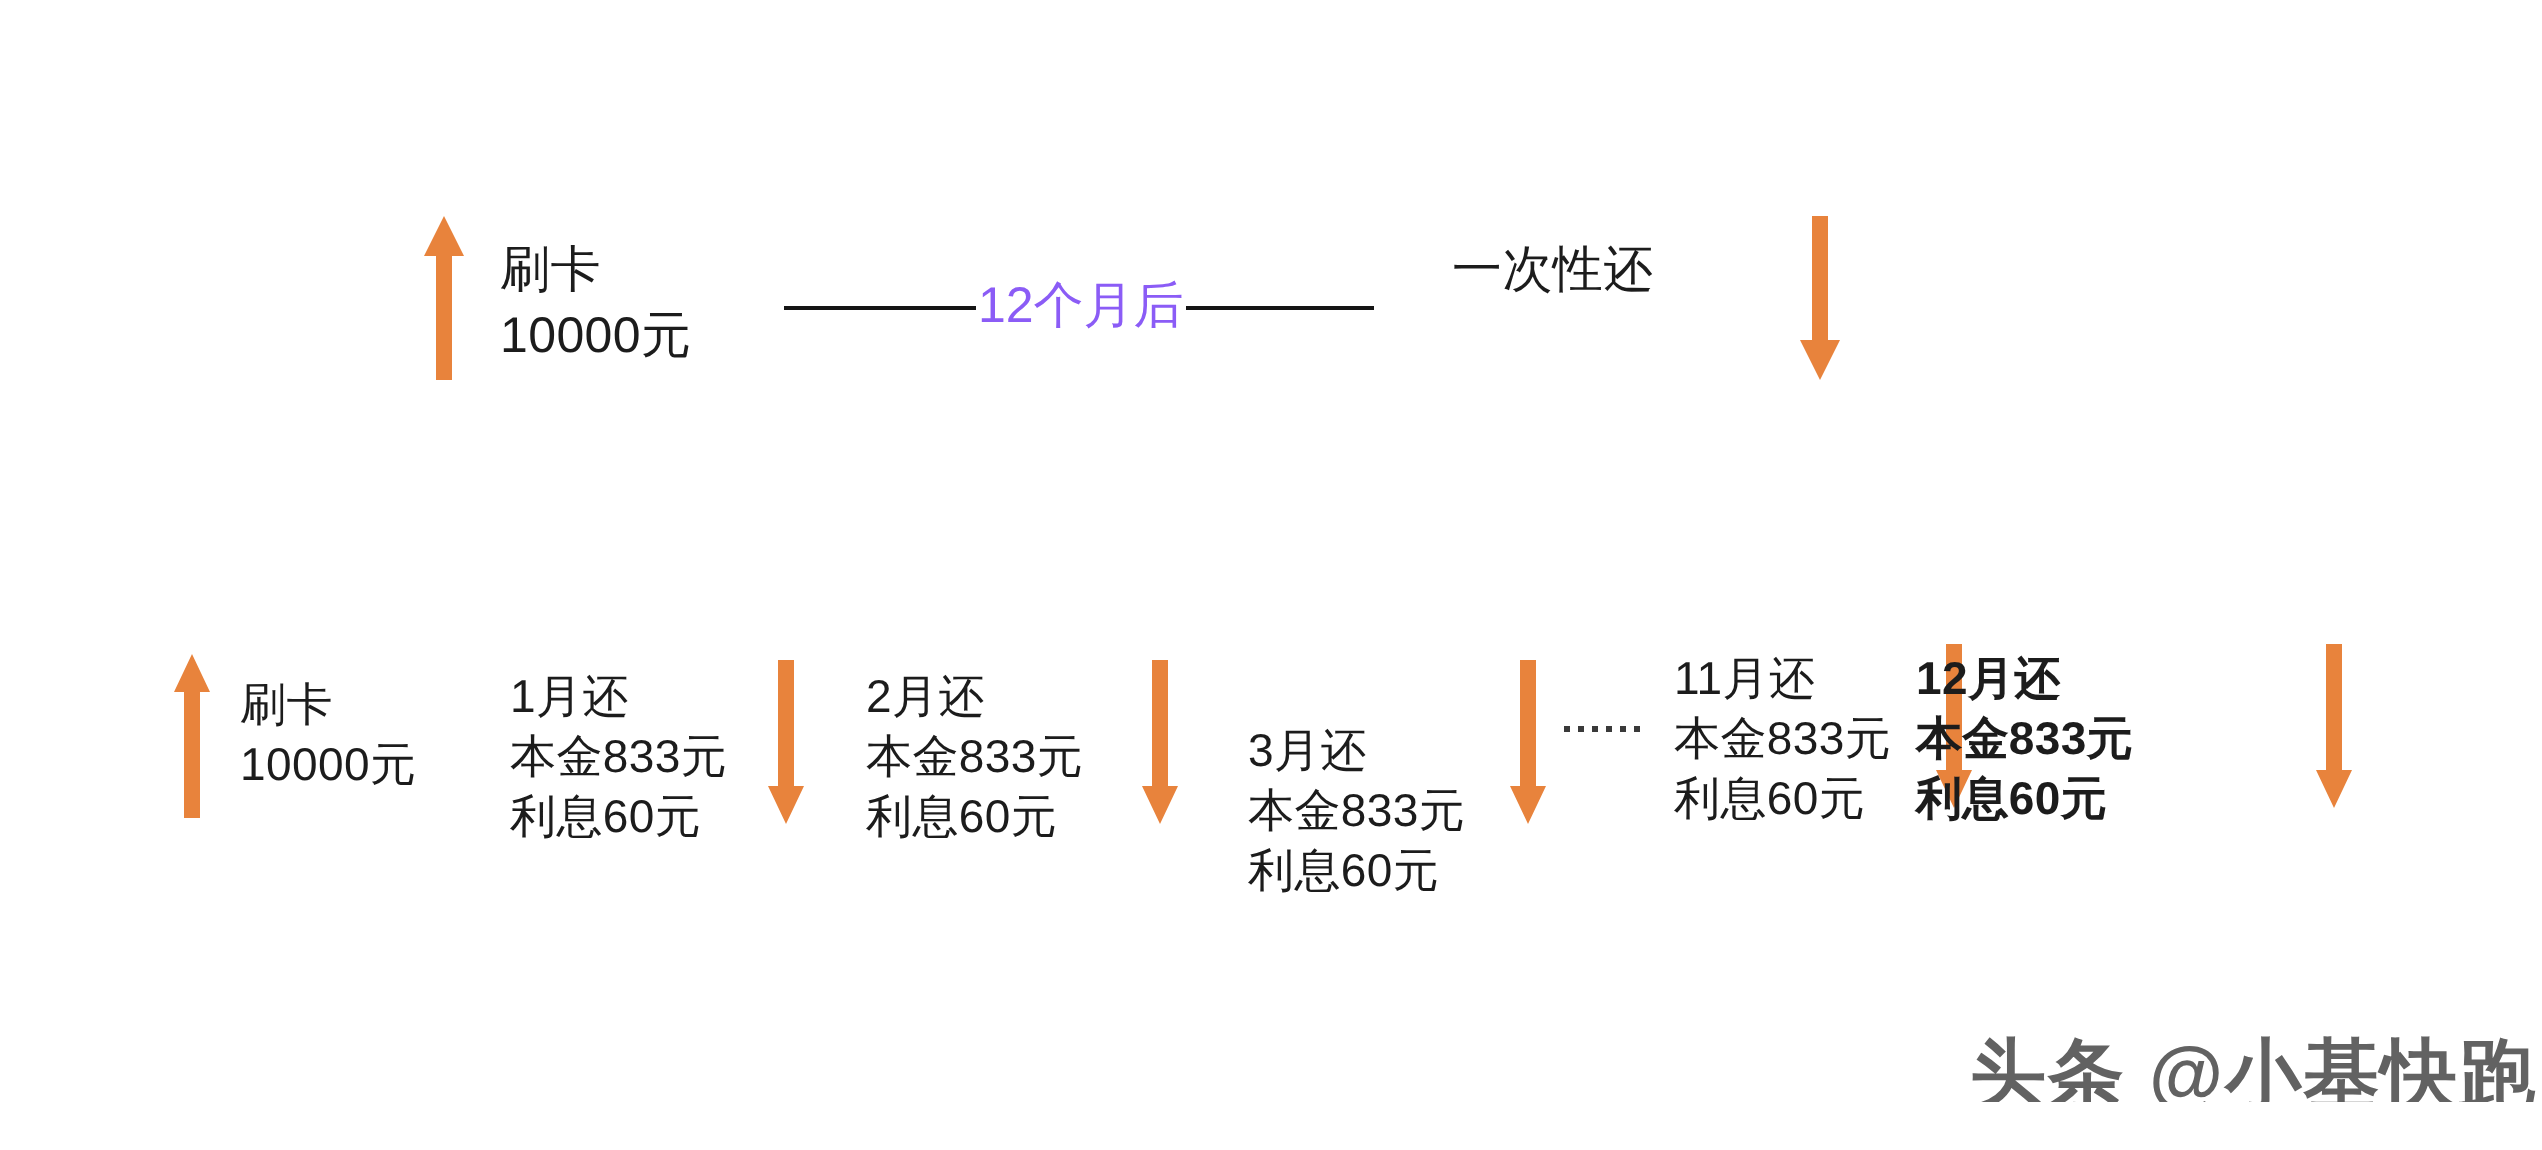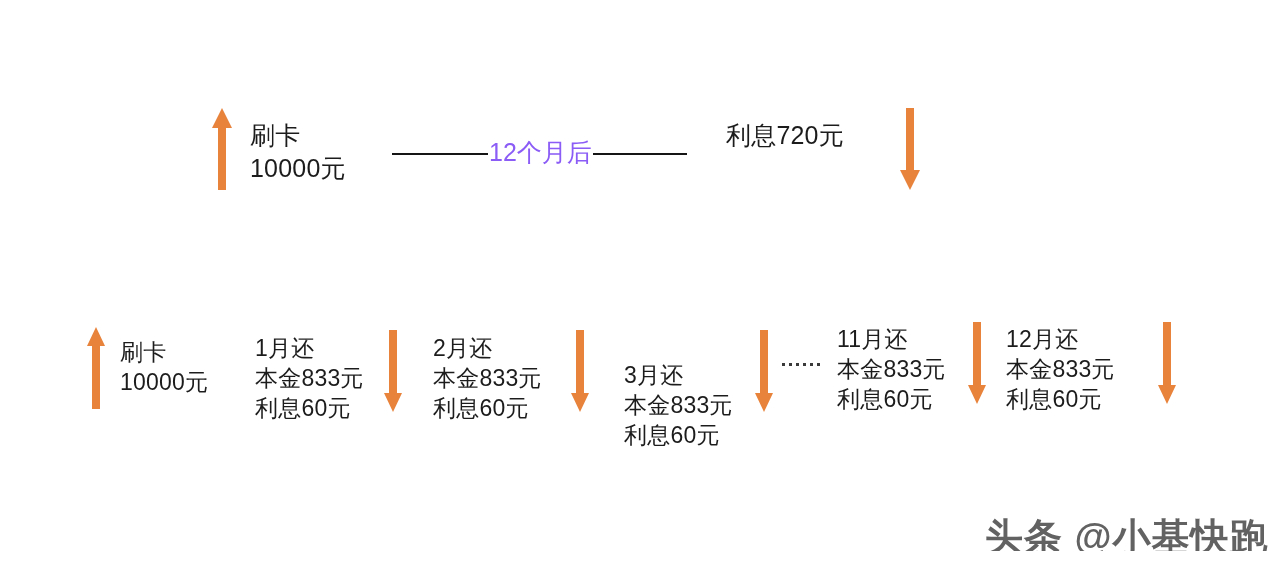--- a/index.html
+++ b/index.html
@@ -108,21 +108,21 @@
     <span class="ln">10000元</span>
   </div>
 
   <div id="connector" style="left:392px; top:137px;">
     <span class="rule left"></span>
     <span class="caption">12个月后</span>
     <span class="rule right"></span>
   </div>
 
   <div class="label label-top" style="left:726px; top:119px;">
-    <span class="ln">利息720元</span>
+    <span class="ln">一次性还</span>
   </div>
 
   <div class="arrow" style="left:896px; top:108px;">
     <svg width="28" height="82" viewBox="0 0 28 82">
       <polygon points="14,82 4,62 10,62 10,0 18,0 18,62 24,62" fill="#E8833C"></polygon>
     </svg>
   </div>
 
   <div class="arrow" style="left:84px; top:327px;">
     <svg width="24" height="82" viewBox="0 0 24 82">
@@ -181,21 +181,21 @@
     <span class="ln">11月还</span>
     <span class="ln">本金833元</span>
     <span class="ln">利息60元</span>
   </div>
   <div class="arrow" style="left:965px; top:322px;">
     <svg width="24" height="82" viewBox="0 0 24 82">
       <polygon points="12,82 3,63 8,63 8,0 16,0 16,63 21,63" fill="#E8833C"></polygon>
     </svg>
   </div>
 
-  <div class="label label-bottom" style="left:1006px; top:325px;">
+  <div class="label label-bottom" style="left:958px; top:325px;font-weight:bold;">
     <span class="ln">12月还</span>
     <span class="ln">本金833元</span>
     <span class="ln">利息60元</span>
   </div>
   <div class="arrow" style="left:1155px; top:322px;">
     <svg width="24" height="82" viewBox="0 0 24 82">
       <polygon points="12,82 3,63 8,63 8,0 16,0 16,63 21,63" fill="#E8833C"></polygon>
     </svg>
   </div>
 

